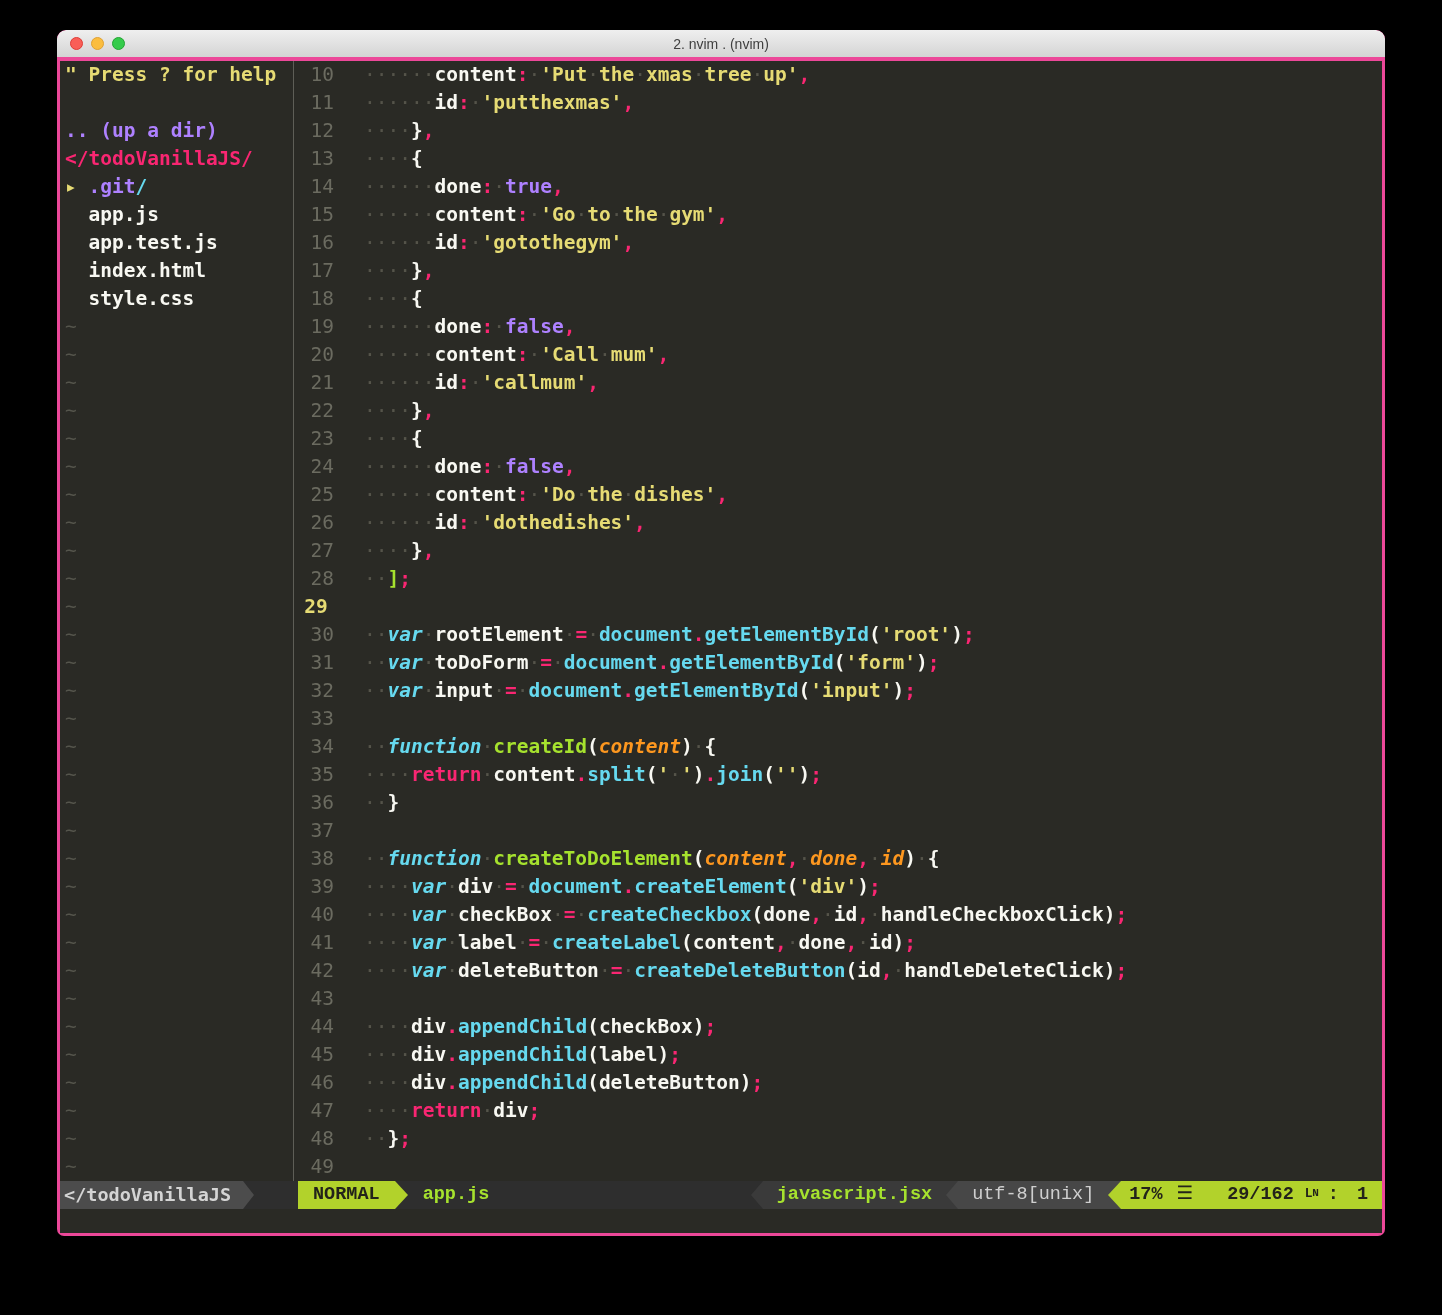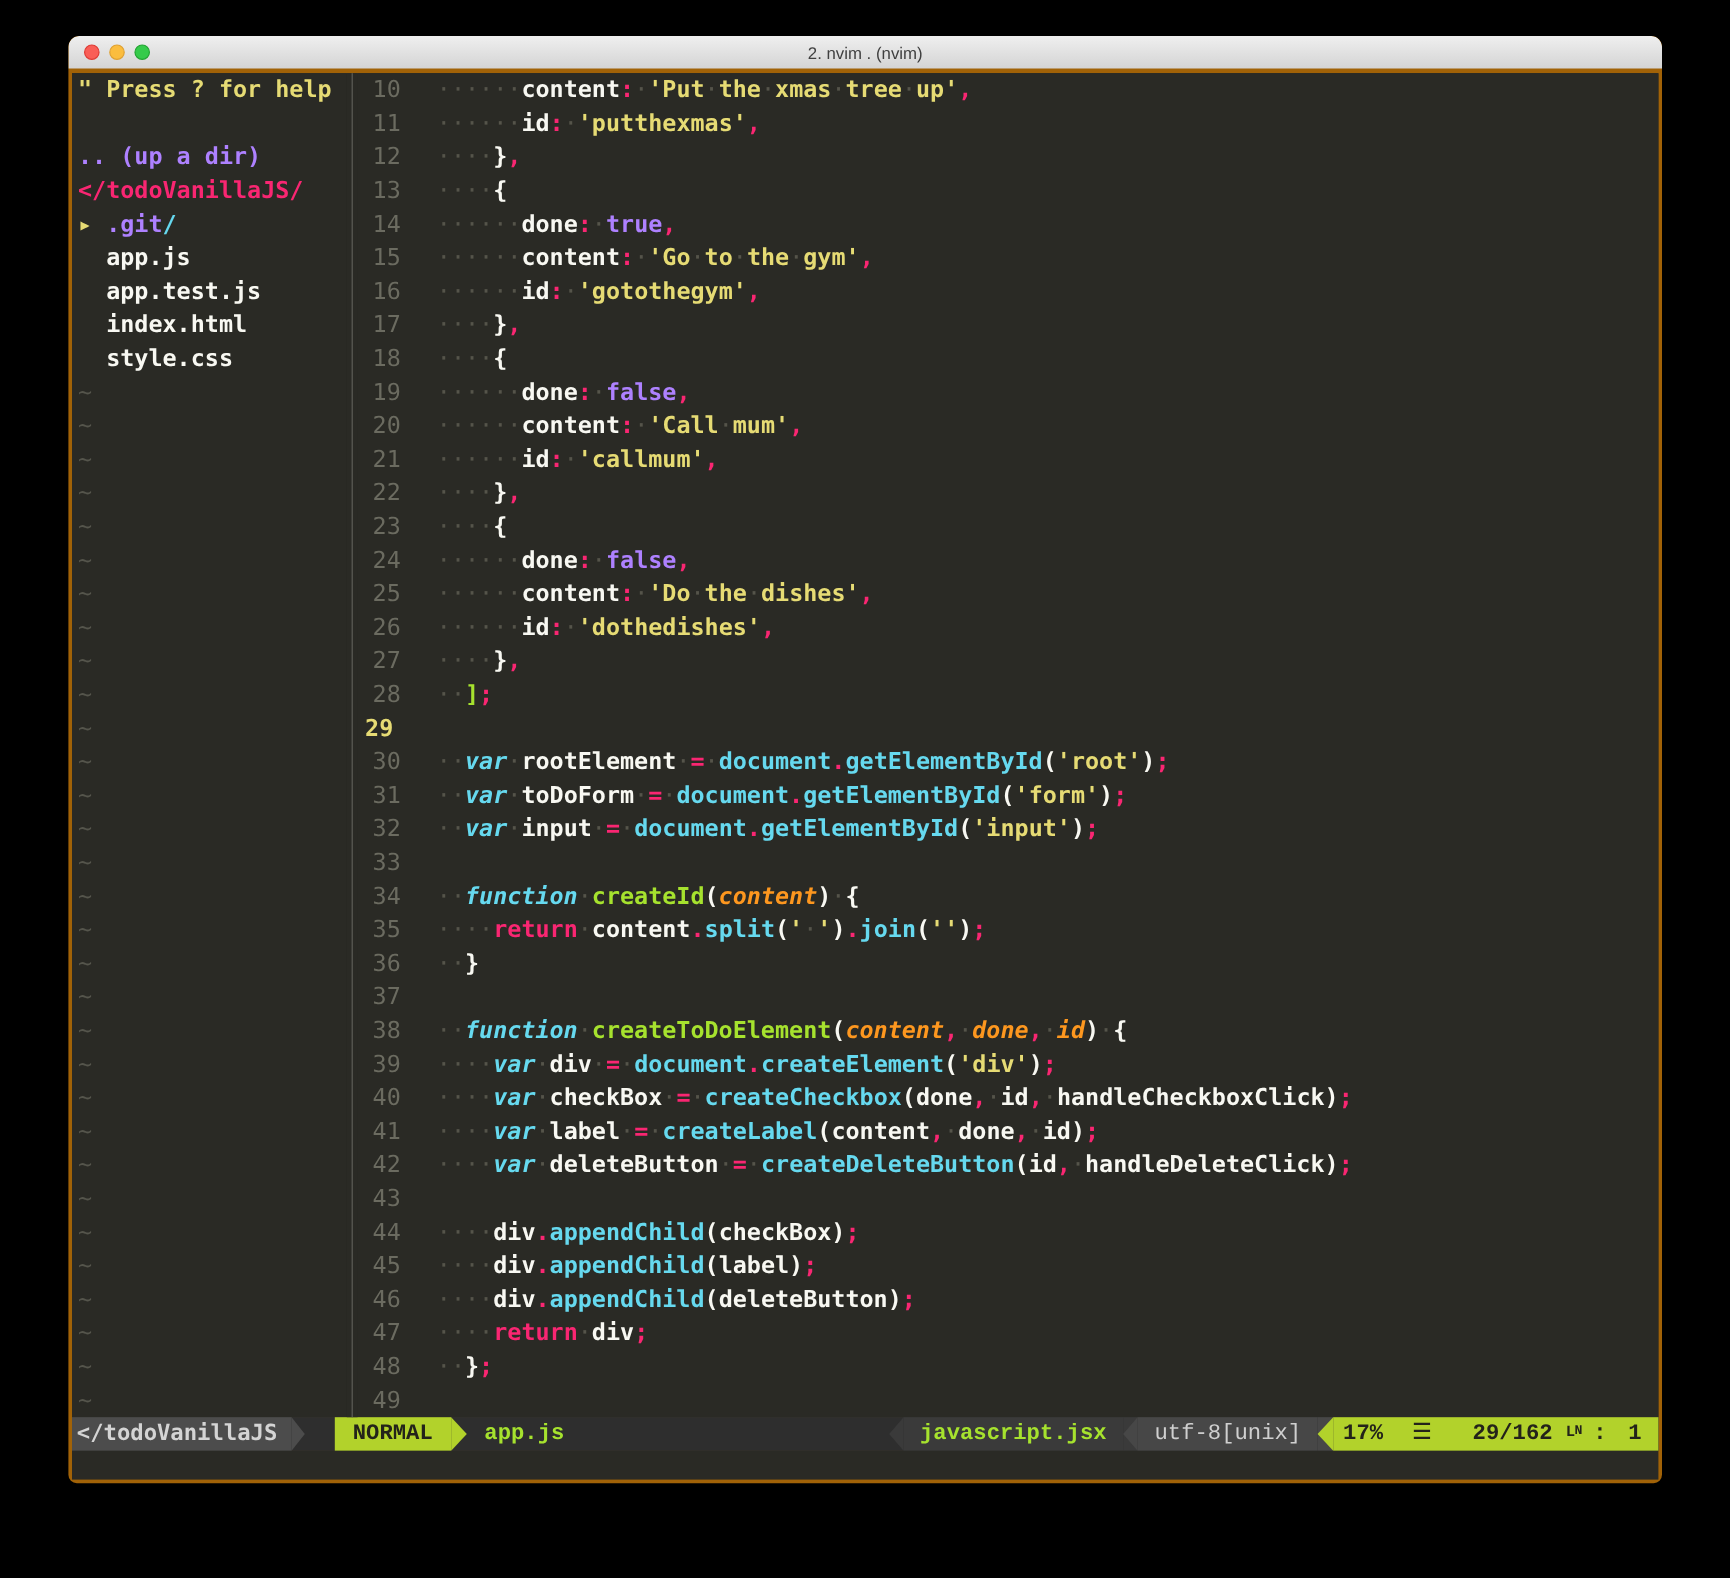--- a/index.html
+++ b/index.html
@@ -1,19 +1,19 @@
 <!DOCTYPE html>
 <html><head>
 <meta charset="utf-8">
 <style>
   html,body{margin:0;padding:0;}
   body{width:1442px;height:1315px;background:#000;position:relative;overflow:hidden;
        font-family:"DejaVu Sans Mono",monospace;}
   .terminal{position:absolute;left:57px;top:30px;width:1328px;height:1206px;
-            background:#a16207;border-radius:9px 9px 7px 7px;overflow:hidden;}
+            background:#ec4899;border-radius:9px 9px 7px 7px;overflow:hidden;}
   
   .titlebar{height:27px;background:linear-gradient(#efefef,#d4d4d4);
             border-radius:9px 9px 0 0;position:relative;
             display:flex;align-items:center;justify-content:center;}
   .titlebar .title{font-family:"Liberation Sans",sans-serif;font-size:14px;color:#3f3f3f;}
   .lights{position:absolute;left:13px;top:7px;display:flex;gap:8px;}
   .light{width:13px;height:13px;border-radius:50%;}
   .light.red{background:#f95e57;border:1px solid #de3c36;box-sizing:border-box;}
   .light.yel{background:#fbbd3f;border:1px solid #dfa133;box-sizing:border-box;}
   .light.grn{background:#35cb4b;border:1px solid #23a433;box-sizing:border-box;}
@@ -45,37 +45,37 @@
   
   .sk-sy{color:#e6db74;}
   .sk-sp{color:#ae81ff;}
   .sk-sr{color:#f92672;}
   .sk-sb{color:#66d9ef;}
   .sk-sn{color:#f8f8f2;}
   .tilde{color:#55554c;font-weight:normal;}
   
   .statusline{height:28px;display:flex;font-size:18.5px;line-height:28px;
               font-weight:bold;background:#2e2e2e;}
-  .sl-left{width:219px;display:flex;background:#2e2e2e;flex:none;}
+  .sl-left{width:238px;display:flex;background:#2e2e2e;flex:none;}
   .sl-path{background:#4c4c4c;color:#d4d4d4;padding:0 12px 0 4px;white-space:pre;}
   .tri{width:0;height:0;border-top:14px solid transparent;border-bottom:14px solid transparent;flex:none;}
   .tri-r-gray{border-left:11px solid #4c4c4c;}
   .sl-active{flex:1;display:flex;background:#2e2e2e;min-width:0;font-family:Liberation Mono, monospace;}
   .seg-mode{background:#b2d22b;color:#23231a;padding:0 15px;}
   .tri-r-green{border-left:13px solid #b2d22b;}
   .sl-file{color:#a6e22e;margin-left:15px;}
   .sl-spacer{flex:1;}
   .tri-l-ft{border-right:12px solid #3a3a3a;}
   .seg-ft{background:#3a3a3a;color:#a6e22e;padding:0 14px;}
   .tri-l-enc{border-right:12px solid #474747;background:#3a3a3a;}
   .seg-enc{background:#474747;color:#cfcfcf;padding:0 14px;font-weight:normal;}
   .tri-l-green{border-right:13px solid #b2d22b;background:#474747;}
   .seg-pos{background:#b2d22b;color:#23231a;display:flex;align-items:center;
            padding:0 14px 0 8px;gap:0;}
-  .seg-pos .pct{margin-right:24px;}
+  .seg-pos .pct{margin-right:14px;}
   .seg-pos .bars{margin-right:34px;font-weight:normal;}
   .seg-pos .pos{margin-right:10px;}
   .lnglyph{position:relative;display:inline-block;width:16px;height:24px;margin-right:8px;}
   .lnglyph .lg-l{position:absolute;top:-3px;left:1px;font-size:13px;font-weight:bold;}
   .lnglyph .lg-n{position:absolute;bottom:0px;right:1px;font-size:11px;font-weight:bold;}
   .seg-pos .colon{margin-right:18px;}
   .cmdline{flex:1;background:#2a2a25;}
 </style>
 </head>
 <body>

